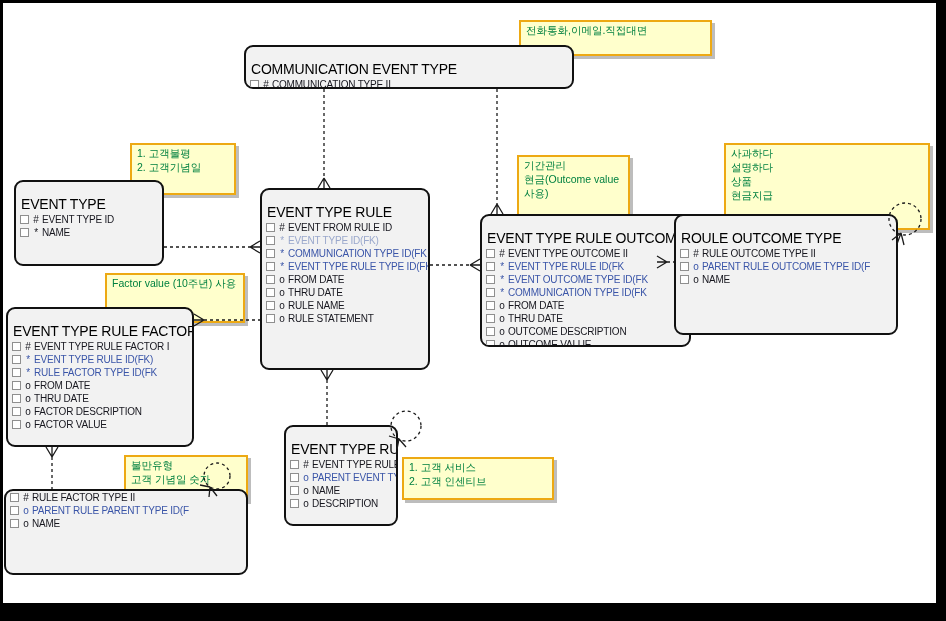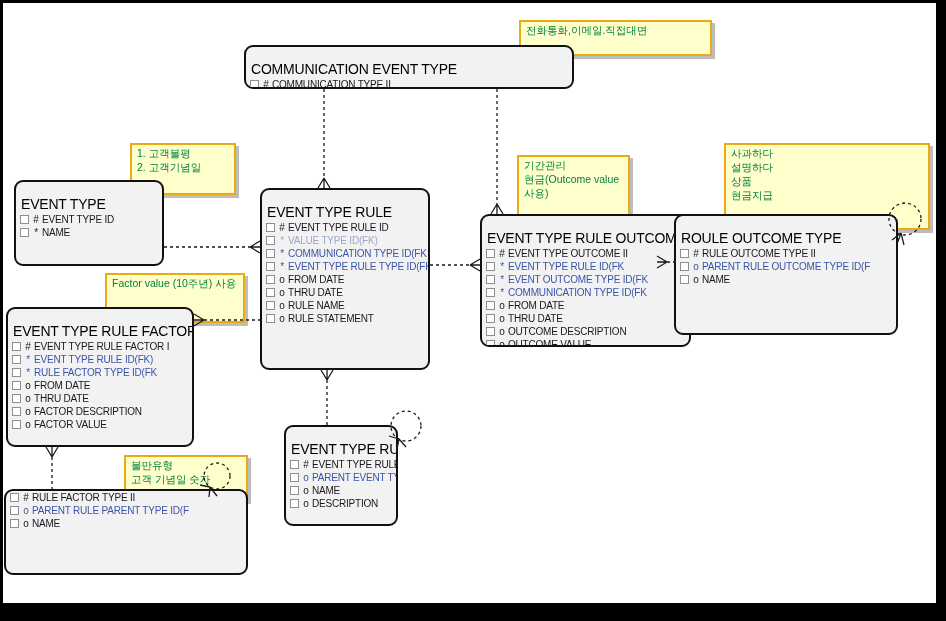--- a/index.html
+++ b/index.html
@@ -72,20 +72,24 @@
 상품
 현금지급</div>
   </div>
   <div class="note" style="left:102px;top:270px;width:140px;height:50px;">
     <div class="ntext">Factor value (10주년) 사용</div>
   </div>
   <div class="note" style="left:121px;top:452px;width:124px;height:46px;">
     <div class="ntext">불만유형
 고객 기념일 숫자</div>
   </div>
+  <div class="note" style="left:399px;top:454px;width:152px;height:43px;">
+    <div class="ntext">1. 고객 서비스
+2. 고객 인센티브</div>
+  </div>
 
   <div class="entity" style="left:241px;top:42px;width:330px;height:44px;">
     <div class="etitle">COMMUNICATION EVENT TYPE</div>
     <div class="eattrs">
         <div class="attr attr-pk">
           <span class="cb"></span>
           <span class="pf">#</span>
           <span class="lb">COMMUNICATION TYPE II</span>
         </div>
         <div class="attr attr-req">
@@ -109,26 +113,26 @@
           <span class="lb">NAME</span>
         </div>
       </div>
   </div>
   <div class="entity" style="left:257px;top:185px;width:170px;height:182px;">
     <div class="etitle">EVENT TYPE RULE</div>
     <div class="eattrs">
         <div class="attr attr-pk">
           <span class="cb"></span>
           <span class="pf">#</span>
-          <span class="lb">EVENT TYPE RULE ID</span>
+          <span class="lb">EVENT FROM RULE ID</span>
         </div>
         <div class="attr attr-fkdim">
           <span class="cb"></span>
           <span class="pf">*</span>
-          <span class="lb">VALUE TYPE ID(FK)</span>
+          <span class="lb">EVENT TYPE ID(FK)</span>
         </div>
         <div class="attr attr-fk">
           <span class="cb"></span>
           <span class="pf">*</span>
           <span class="lb">COMMUNICATION TYPE ID(FK</span>
         </div>
         <div class="attr attr-fk">
           <span class="cb"></span>
           <span class="pf">*</span>
           <span class="lb">EVENT TYPE RULE TYPE ID(FK</span>

